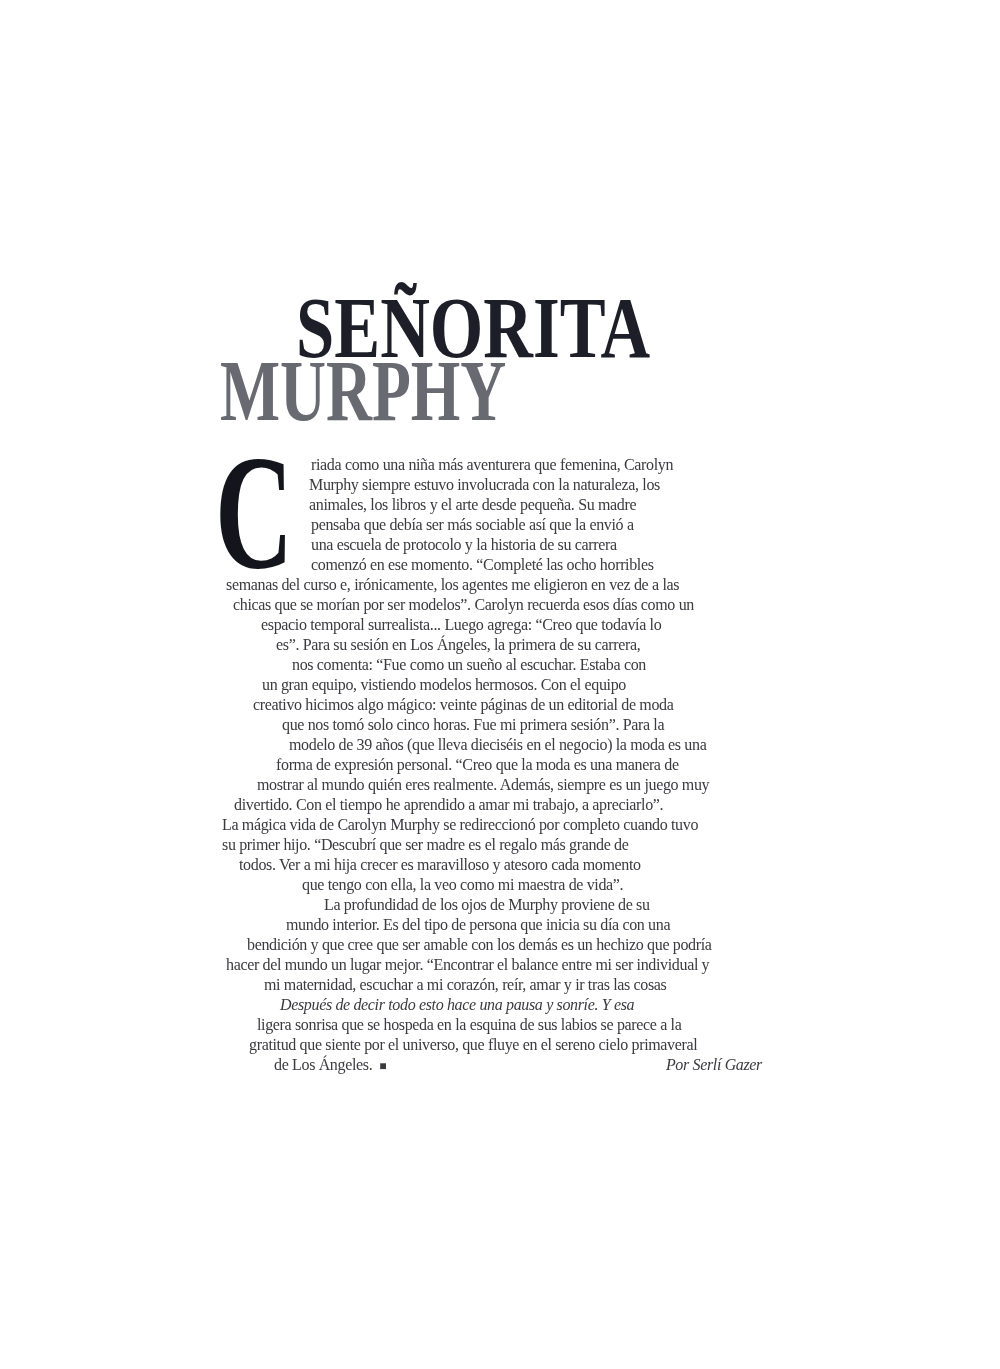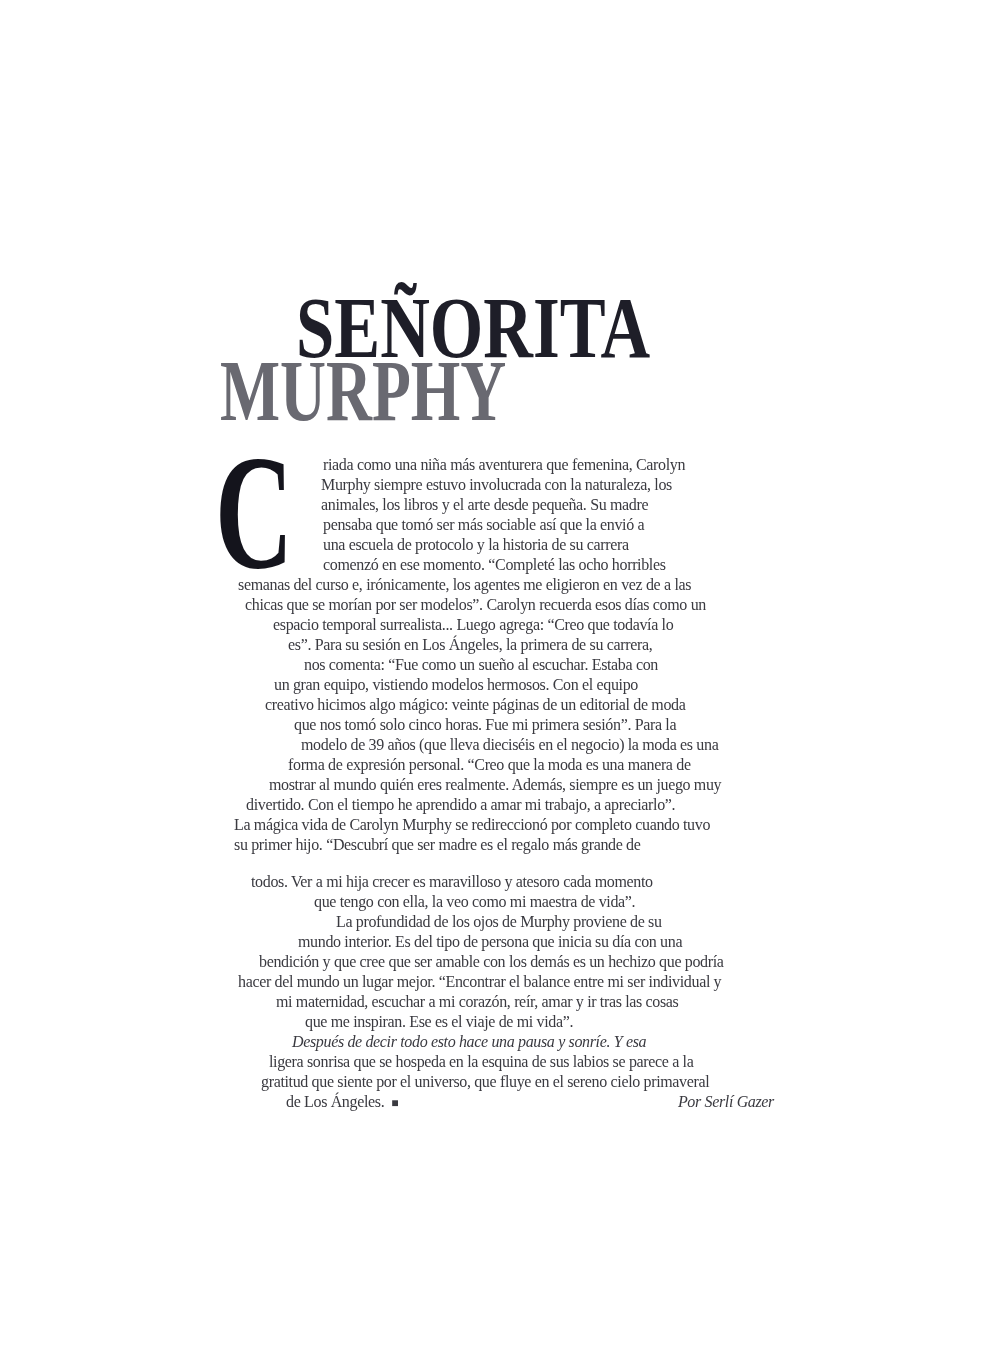--- a/index.html
+++ b/index.html
@@ -39,21 +39,21 @@
     left: 215px;
     top: 430px;
     font-size: 164px;
     font-weight: bold;
     line-height: 1;
     transform: scaleX(0.66);
     transform-origin: left top;
   }
   .body-col {
     position: absolute;
-    left: 234px;
+    left: 222px;
     top: 455px;
     width: 540px;
     font-size: 16px;
     line-height: 20px;
     letter-spacing: -0.35px;
   }
   .tline {
     white-space: nowrap;
     height: 20px;
   }
@@ -86,45 +86,44 @@
     <div class="hl hl2" style="color: rgb(105, 105, 113);">MURPHY</div>
   </header>
 
   <div class="dropcap" style="color: rgb(20, 20, 28);">C</div>
 
   <main class="body-col" style="color: rgb(58, 58, 64);">
     <div>
         <div class="tline" style="margin-left: 89px;">riada como una niña más aventurera que femenina, Carolyn</div>
         <div class="tline" style="margin-left: 87px;">Murphy siempre estuvo involucrada con la naturaleza, los</div>
         <div class="tline" style="margin-left: 87px;">animales, los libros y el arte desde pequeña. Su madre</div>
-        <div class="tline" style="margin-left: 89px;">pensaba que tomó ser más sociable así que la envió a</div>
+        <div class="tline" style="margin-left: 89px;">pensaba que debía ser más sociable así que la envió a</div>
         <div class="tline" style="margin-left: 89px;">una escuela de protocolo y la historia de su carrera</div>
         <div class="tline" style="margin-left: 89px;">comenzó en ese momento. “Completé las ocho horribles</div>
         <div class="tline" style="margin-left: 4px;">semanas del curso e, irónicamente, los agentes me eligieron en vez de a las</div>
         <div class="tline" style="margin-left: 11px;">chicas que se morían por ser modelos”. Carolyn recuerda esos días como un</div>
         <div class="tline" style="margin-left: 39px;">espacio temporal surrealista... Luego agrega: “Creo que todavía lo</div>
         <div class="tline" style="margin-left: 54px;">es”. Para su sesión en Los Ángeles, la primera de su carrera,</div>
         <div class="tline" style="margin-left: 70px;">nos comenta: “Fue como un sueño al escuchar. Estaba con</div>
         <div class="tline" style="margin-left: 40px;">un gran equipo, vistiendo modelos hermosos. Con el equipo</div>
         <div class="tline" style="margin-left: 31px;">creativo hicimos algo mágico: veinte páginas de un editorial de moda</div>
         <div class="tline" style="margin-left: 60px;">que nos tomó solo cinco horas. Fue mi primera sesión”. Para la</div>
         <div class="tline" style="margin-left: 67px;">modelo de 39 años (que lleva dieciséis en el negocio) la moda es una</div>
         <div class="tline" style="margin-left: 54px;">forma de expresión personal. “Creo que la moda es una manera de</div>
         <div class="tline" style="margin-left: 35px;">mostrar al mundo quién eres realmente. Además, siempre es un juego muy</div>
         <div class="tline" style="margin-left: 12px;">divertido. Con el tiempo he aprendido a amar mi trabajo, a apreciarlo”.</div>
         <div class="tline" style="margin-left: 0px;">La mágica vida de Carolyn Murphy se redireccionó por completo cuando tuvo</div>
         <div class="tline" style="margin-left: 0px;">su primer hijo. “Descubrí que ser madre es el regalo más grande de</div>
-        <div class="tline" style="margin-left: 17px; margin-top: 17px;">todos. Ver a mi hija crecer es maravilloso y atesoro cada momento</div>
+        <div class="tline" style="margin-left: 17px;">todos. Ver a mi hija crecer es maravilloso y atesoro cada momento</div>
         <div class="tline" style="margin-left: 80px;">que tengo con ella, la veo como mi maestra de vida”.</div>
         <div class="tline" style="margin-left: 102px;">La profundidad de los ojos de Murphy proviene de su</div>
         <div class="tline" style="margin-left: 64px;">mundo interior. Es del tipo de persona que inicia su día con una</div>
         <div class="tline" style="margin-left: 25px;">bendición y que cree que ser amable con los demás es un hechizo que podría</div>
         <div class="tline" style="margin-left: 4px;">hacer del mundo un lugar mejor. “Encontrar el balance entre mi ser individual y</div>
         <div class="tline" style="margin-left: 42px;">mi maternidad, escuchar a mi corazón, reír, amar y ir tras las cosas</div>
-        <div class="tline" style="margin-left: 71px;">que me inspiran. Ese es el viaje de mi vida”.</div>
         <div class="tline" style="margin-left: 58px; font-style: italic;">Después de decir todo esto hace una pausa y sonríe. Y esa</div>
         <div class="tline" style="margin-left: 35px;">ligera sonrisa que se hospeda en la esquina de sus labios se parece a la</div>
         <div class="tline" style="margin-left: 27px;">gratitud que siente por el universo, que fluye en el sereno cielo primaveral</div>
       </div>
     <div class="lastrow">
       <span class="lastleft">
         <span>de Los Ángeles.</span><span class="endmark">■</span>
       </span>
       <span class="byline">Por Serlí Gazer</span>
     </div>

